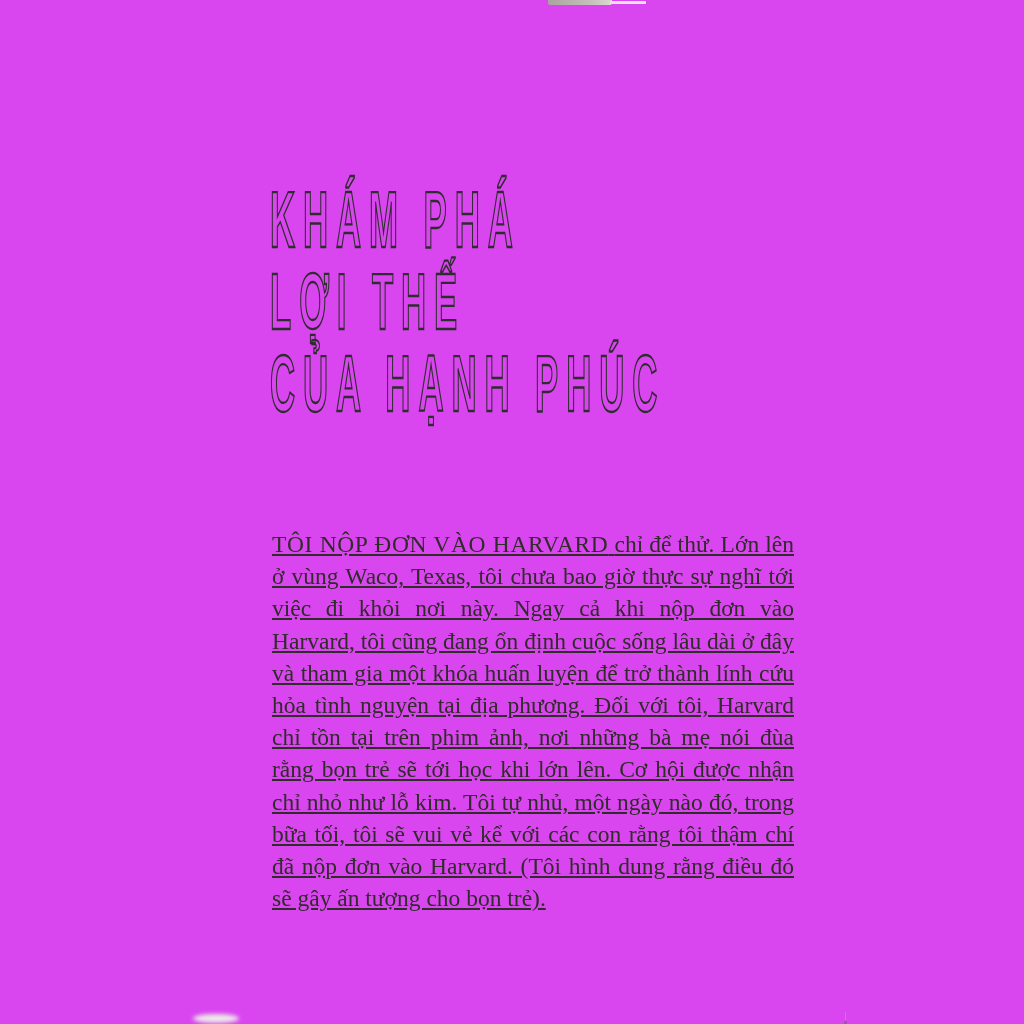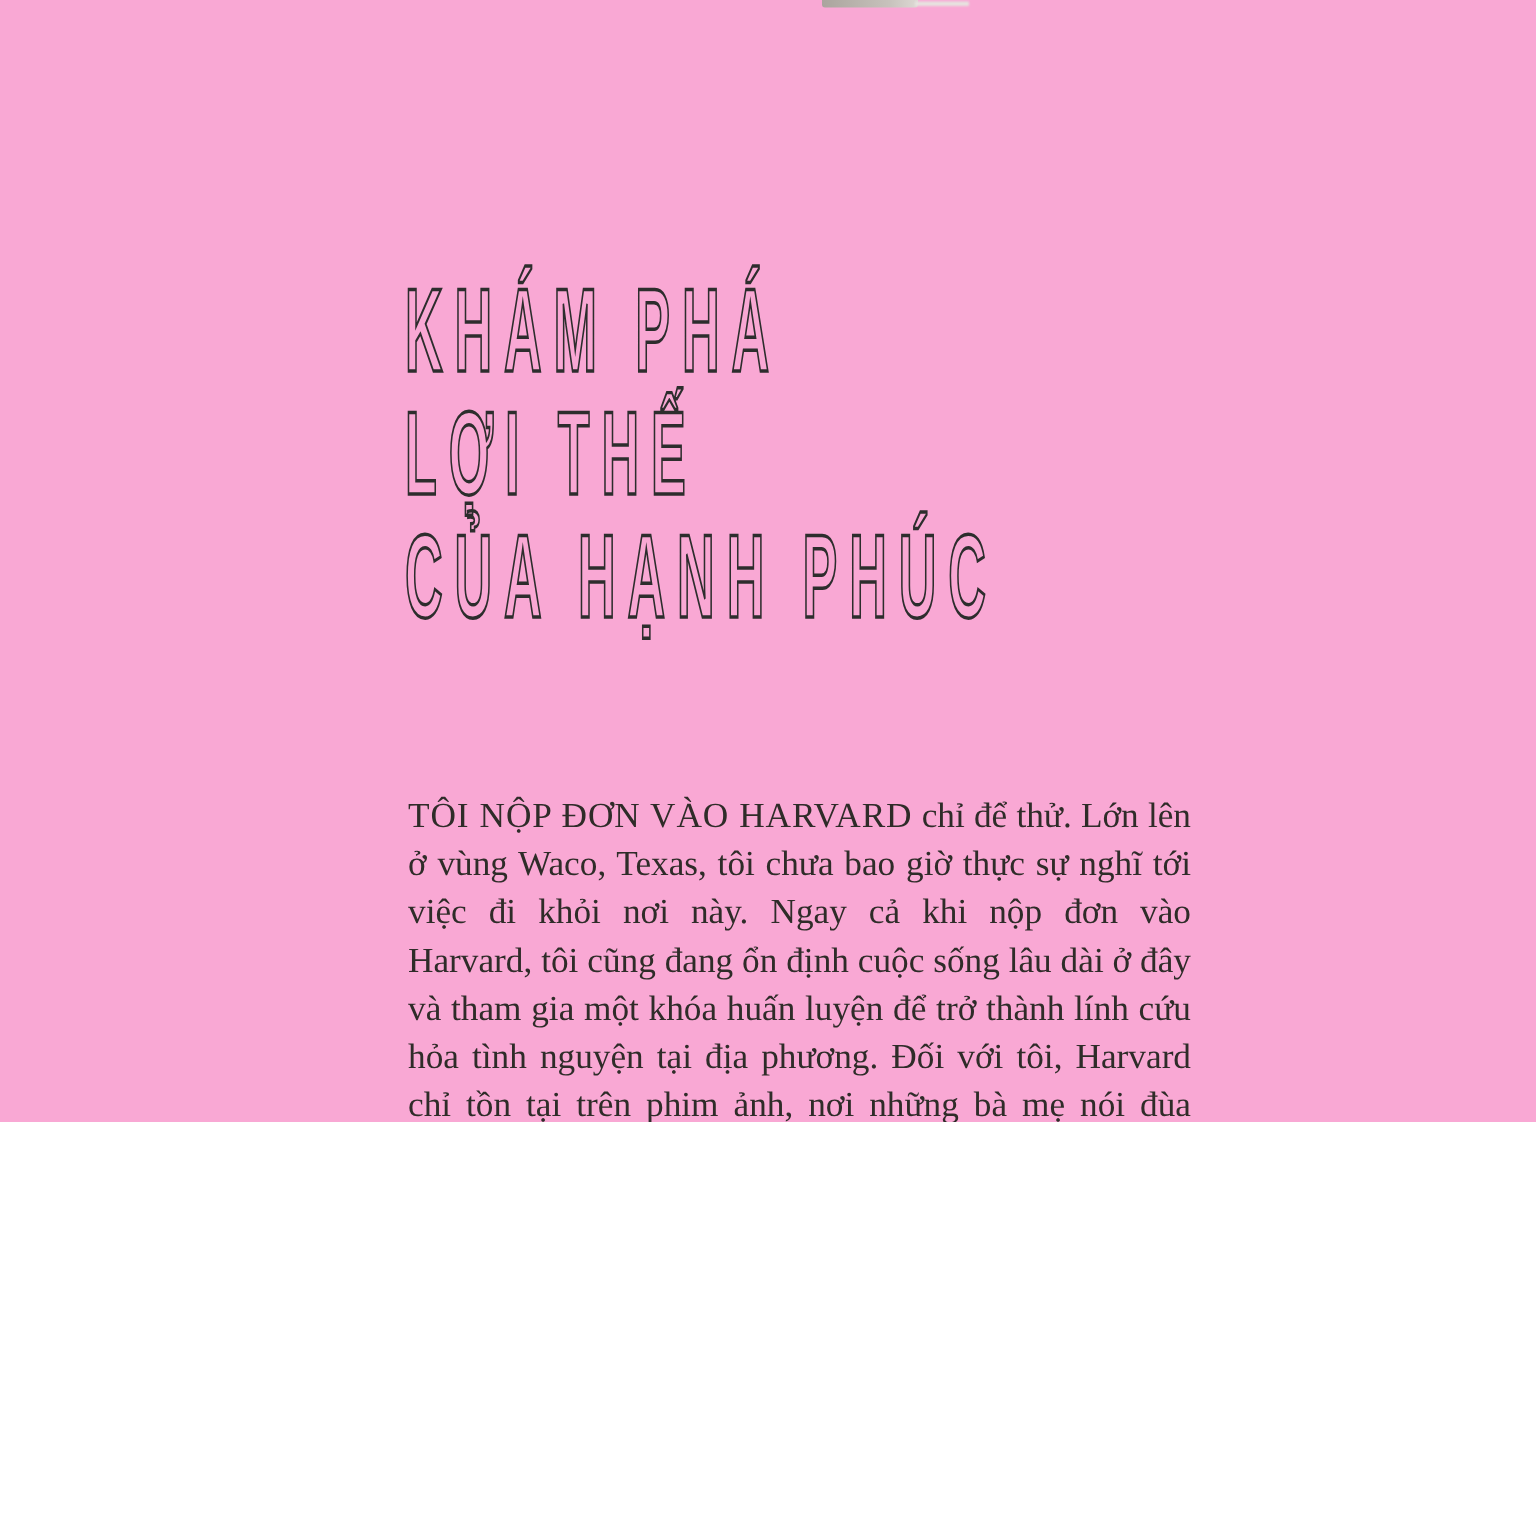--- a/index.html
+++ b/index.html
@@ -3,22 +3,22 @@
 <meta charset="utf-8">
 <style>
   html, body {
     margin: 0;
     padding: 0;
     background: #ffffff;
   }
   .page {
     position: relative;
     width: 1024px;
-    height: 748px;
-    background: #f9a8d4;
+    height: 1024px;
+    background: #d946ef;
     overflow: hidden;
     font-family: "Liberation Serif", serif;
   }
 
   
   .chapter-title {
     position: absolute;
     left: 270px;
     top: 126px;
     transform: scaleX(0.44);
@@ -37,20 +37,21 @@
   .body-text {
     position: absolute;
     left: 272px;
     top: 528px;
     width: 522px;
     font-family: "Liberation Serif", serif;
     font-size: 23.5px;
     line-height: 32.2px;
     color: #2f2c29;
     text-align: justify;
+    text-decoration: underline;
   }
   .body-text p {
     margin: 0;
     padding: 0;
   }
   .body-text p.indented {
     text-indent: 38px;
   }
   .lead-in {
     letter-spacing: 0.6px;

